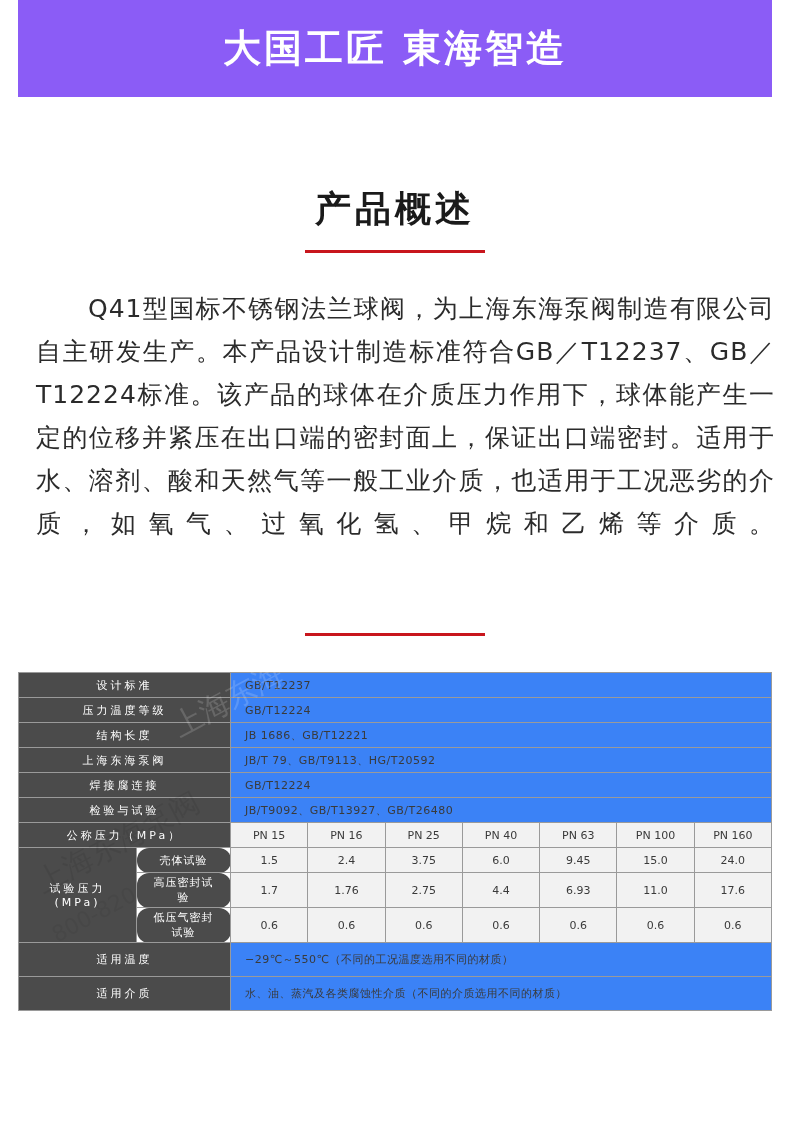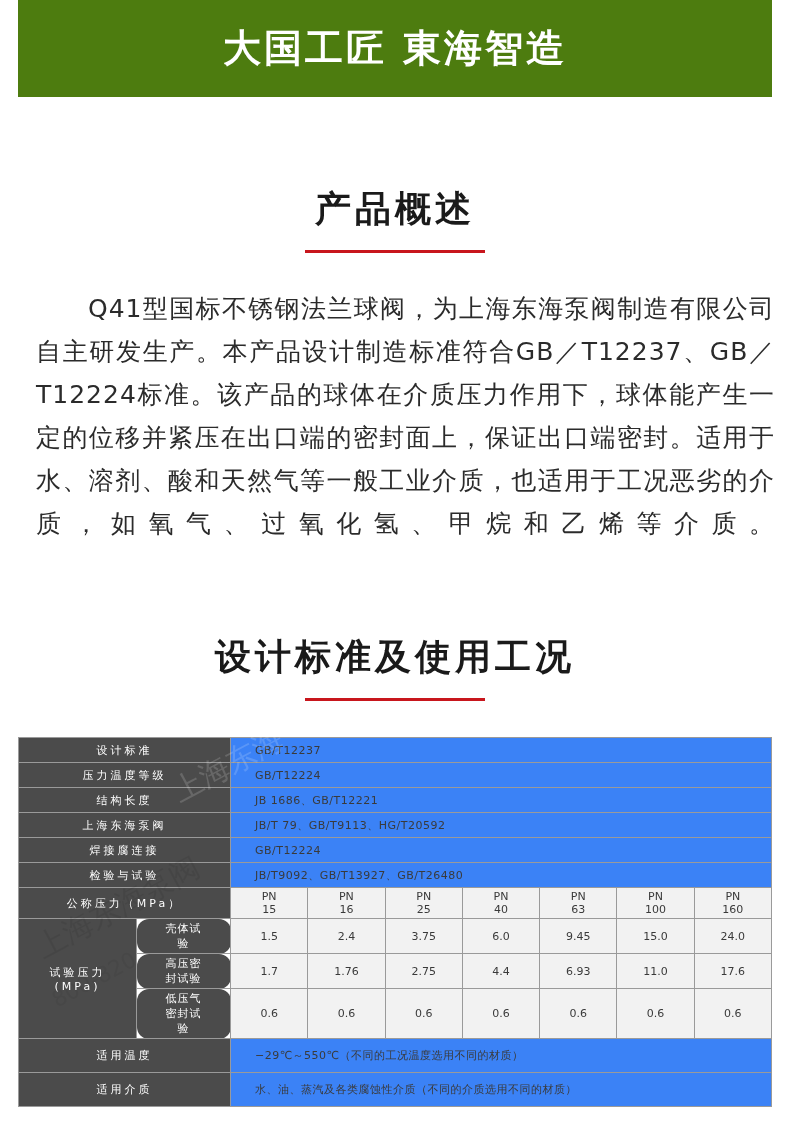--- a/index.html
+++ b/index.html
@@ -14,21 +14,21 @@
     position: relative;
     font-family: "Liberation Sans", sans-serif;
     overflow: hidden;
   }
 
   
   .banner {
     position: relative;
     width: 790px;
     height: 97px;
-    background: #4d7c0f;
+    background: #8b5cf6;
     display: flex;
     align-items: center;
     justify-content: center;
   }
   .banner::before,
   .banner::after {
     content: "";
     position: absolute;
     top: 0;
     height: 100%;
@@ -89,21 +89,21 @@
     width: 100%;
     border-collapse: collapse;
     table-layout: fixed;
     font-size: 11px;
     color: #ffffff;
     font-family: "DejaVu Sans", "Liberation Sans", sans-serif;
   }
   table.spec td {
     border: 1px solid #9a9a9a;
     height: 25px;
-    padding: 2px 24px;
+    padding: 2px 14px;
   }
   td.lbl {
     background: #4b4b4b;
     color: #ffffff;
     text-align: center;
     letter-spacing: 3px;
     width: 168px;
   }
   td.sublbl {
     background: #4b4b4b;
@@ -145,21 +145,20 @@
 </div>
 
 <div class="section-title">
   <span class="title-text">产品概述</span>
   <div class="title-rule"></div>
 </div>
 
 <p class="overview-body"><span class="indent"></span><span>Q41型国标不锈钢法兰球阀，为上海东海泵阀制造有限公司自主研发生产。本产品设计制造标准符合GB／T12237、GB／T12224标准。该产品的球体在介质压力作用下，球体能产生一定的位移并紧压在出口端的密封面上，保证出口端密封。适用于水、溶剂、酸和天然气等一般工业介质，也适用于工况恶劣的介质，如氧气、过氧化氢、甲烷和乙烯等介质。</span></p>
 
 <div class="section-title">
-  <span class="title-text">设计标准及使用工况</span>
   <div class="title-rule"></div>
 </div>
 
 <div class="spec-wrap">
   <div class="watermark wm1">上海东海</div>
   <div class="watermark wm2">上海东海泵阀</div>
   <div class="watermark wm3">800-820</div>
 
   <table class="spec">
     <colgroup>

